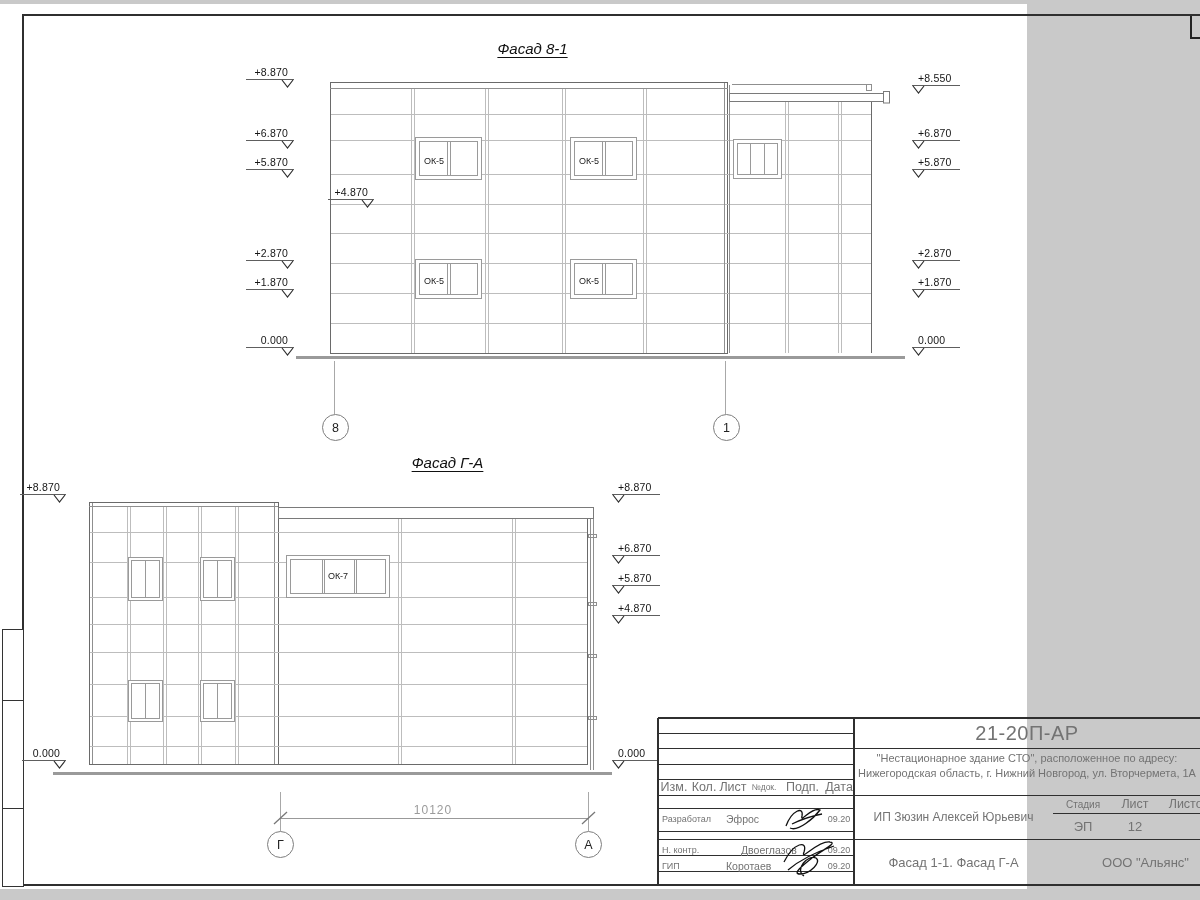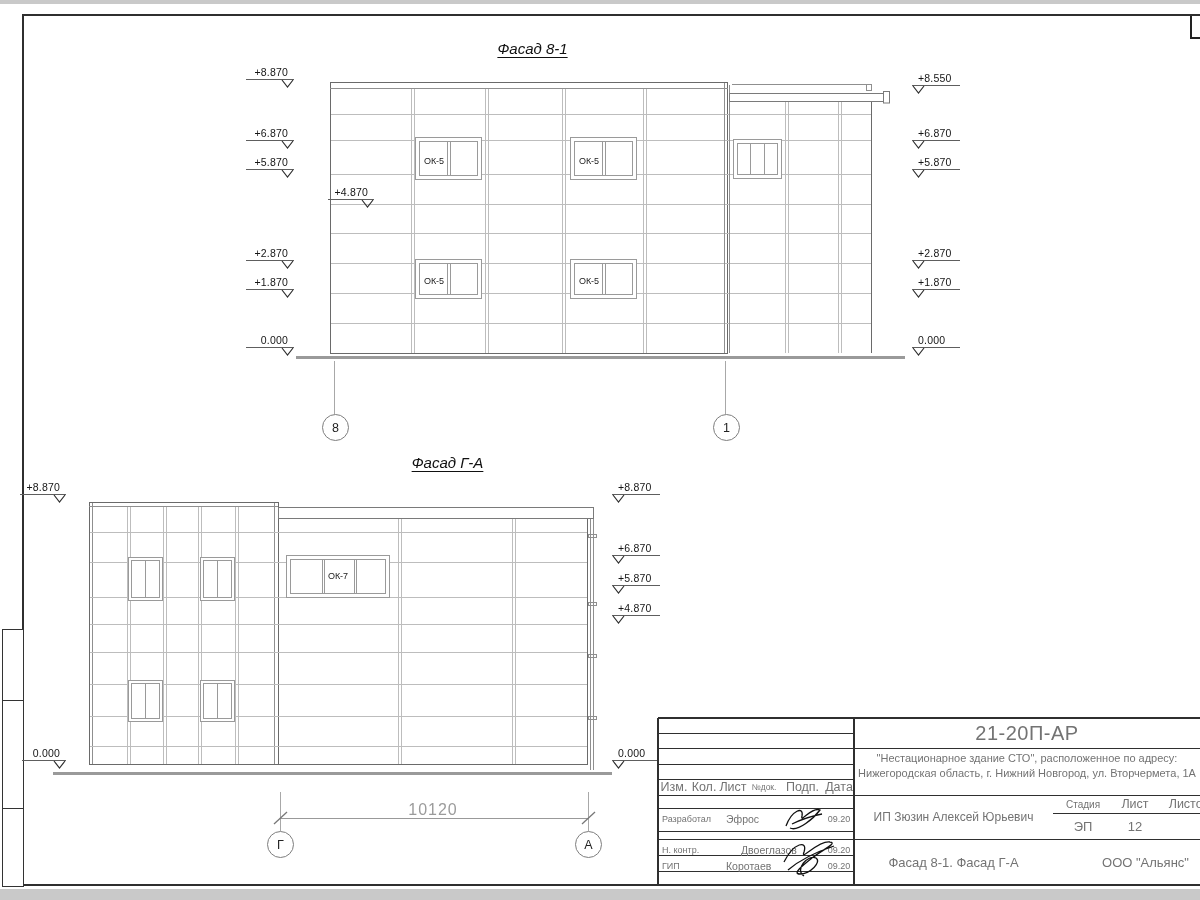--- a/index.html
+++ b/index.html
@@ -1,18 +1,18 @@
 <!DOCTYPE html>
 <html><head>
 <meta charset="utf-8">
 <style>
   html,body{margin:0;padding:0}
   body{width:1200px;height:900px;background:#c9c9c9;overflow:hidden;position:relative;
        font-family:"Liberation Sans",sans-serif;color:#111}
-  #sheet{position:absolute;left:0;top:4px;width:1200px;height:885px;background:#fff}
+  #sheet{position:absolute;left:0;top:4px;width:1027px;height:885px;background:#fff}
   .hl,.vl{position:absolute;background:#2f2f2f}
   .txt{position:absolute;display:flex;align-items:center;justify-content:center;white-space:nowrap;color:#737373}
   .txt.left{justify-content:flex-start}
   .elev{position:absolute}
   .elev .et{display:block;border-bottom:1px solid #5e5e5e;font-size:10.5px;color:#151515;padding-bottom:1px;letter-spacing:.2px}
   .el-l .et{text-align:right;padding-right:6px}
   .el-r .et{text-align:left;padding-left:6px}
   .elev svg{position:absolute;top:100%;margin-top:-1px}
   .el-l svg{right:0}
   .el-r svg{left:0}
@@ -303,21 +303,21 @@
       </svg>
   </div>
 
   <svg style="position:absolute;left:250px;top:780px" width="360" height="60" viewBox="0 0 360 60">
     <line x1="30.5" y1="8" x2="30.5" y2="47" stroke="#a8a8a8"></line>
     <line x1="338.5" y1="8" x2="338.5" y2="47" stroke="#a8a8a8"></line>
     <line x1="30" y1="34.5" x2="339" y2="34.5" stroke="#999"></line>
     <line x1="24" y1="40" x2="37" y2="28" stroke="#777" stroke-width="1.3"></line>
     <line x1="332" y1="40" x2="345" y2="28" stroke="#777" stroke-width="1.3"></line>
   </svg>
-  <div class="txt" style="left:404px;top:800px;width:58px;height:12px;font-size:16px;color:#9b9b9b;letter-spacing:1px">10120</div>
+  <div class="txt" style="left:404px;top:800px;width:58px;height:12px;font-size:12px;color:#9b9b9b;letter-spacing:1px">10120</div>
   <div class="bubble" style="left:267px;top:827px">Г</div>
   <div class="bubble" style="left:575px;top:827px">А</div>
 
   <div class="vl" style="left:657px;top:714px;width:2px;height:168px"></div>
   <div class="vl" style="left:690px;top:714px;height:167px"></div>
   <div class="vl" style="left:718px;top:714px;height:167px"></div>
   <div class="vl" style="left:748px;top:714px;height:167px"></div>
   <div class="vl" style="left:780px;top:714px;height:167px"></div>
   <div class="vl" style="left:825px;top:714px;height:167px"></div>
   <div class="vl" style="left:853px;top:714px;width:2px;height:167px"></div>
@@ -362,16 +362,16 @@
 
   <div class="txt" style="left:854px;top:715px;width:346px;height:29px;font-size:20px;letter-spacing:.5px">21-20П-АР</div>
   <div class="txt" style="left:854px;top:746px;width:346px;height:15px;font-size:11px">"Нестационарное здание СТО", расположенное по адресу:</div>
   <div class="txt" style="left:854px;top:761px;width:346px;height:15px;font-size:11px">Нижегородская область, г. Нижний Новгород, ул. Вторчермета, 1А</div>
   <div class="txt" style="left:854px;top:791px;width:199px;height:44px;font-size:12px">ИП Зюзин Алексей Юрьевич</div>
   <div class="txt" style="left:1053px;top:791px;width:60px;height:18px;font-size:10px">Стадия</div>
   <div class="txt" style="left:1113px;top:791px;width:44px;height:18px;font-size:12.5px">Лист</div>
   <div class="txt" style="left:1157px;top:791px;width:64px;height:18px;font-size:12.5px">Листов</div>
   <div class="txt" style="left:1053px;top:809px;width:60px;height:26px;font-size:13px">ЭП</div>
   <div class="txt" style="left:1113px;top:809px;width:44px;height:26px;font-size:13px">12</div>
-  <div class="txt" style="left:854px;top:835px;width:199px;height:46px;font-size:13px">Фасад 8-1. Фасад Г-А</div>
+  <div class="txt" style="left:854px;top:835px;width:199px;height:46px;font-size:13px">Фасад 1-1. Фасад Г-А</div>
   <div class="txt" style="left:1053px;top:835px;width:185px;height:46px;font-size:13px">ООО "Альянс"</div>
 
 </div>
 
 </body></html>

